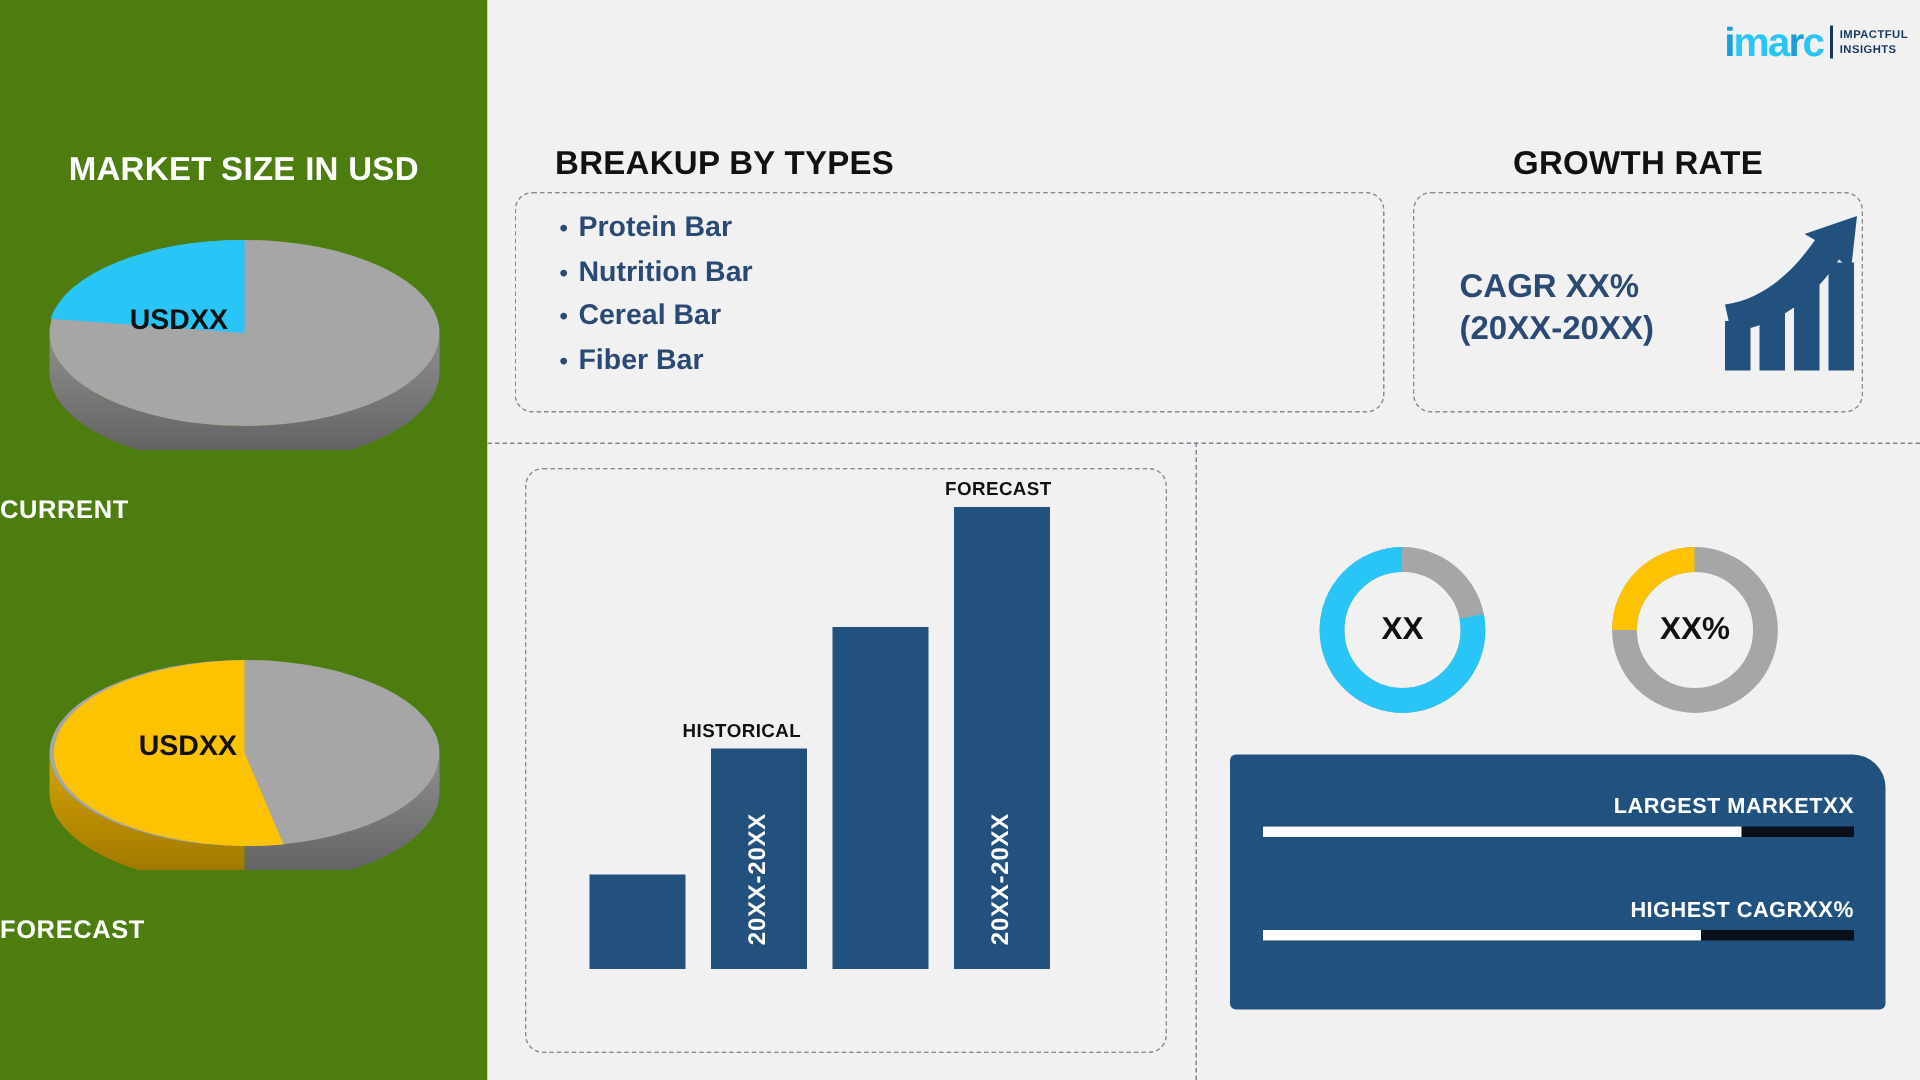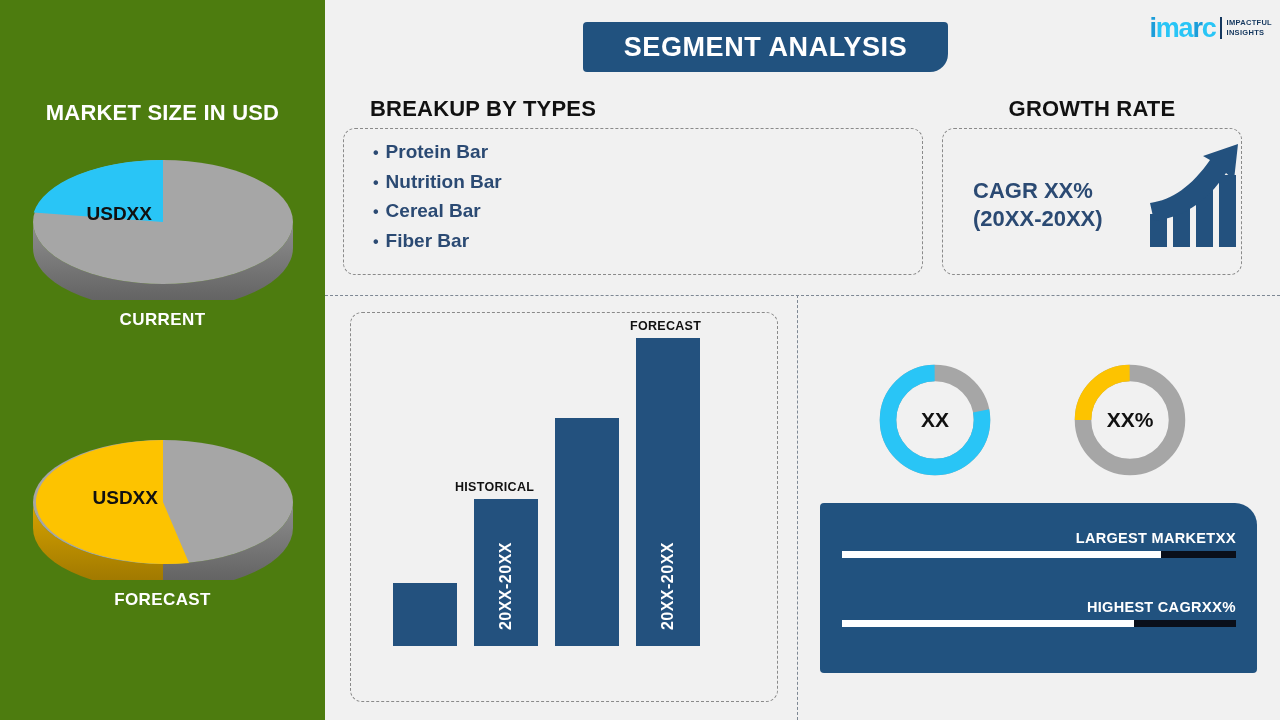--- a/index.html
+++ b/index.html
@@ -38,22 +38,22 @@
     margin: 0 auto;
   }
   .pie-svg { position: absolute; left: 0; top: 0; }
   .pie-label {
     position: absolute;
     font-size: 19px; font-weight: bold;
     color: #111;
     white-space: nowrap;
   }
   .pie-caption {
-    margin-top: 10px;
-    text-align: center;
+    margin-top: 30px;
+    text-align: left;
     color: #ffffff;
     font-size: 17px;
     font-weight: 600;
     letter-spacing: 0.4px;
   }
 
   
   .main {
     position: absolute; left: 325px; top: 0;
     width: 955px; height: 720px;
@@ -308,23 +308,20 @@
           <path d="M 134 72 L 134 10 A 130 62 0 1 0 160 133 Z" fill="#fdc300"></path>
         </svg>
         <div class="pie-label" style="left:64px; top:57px;">USDXX</div>
       </div>
       <div class="pie-caption">FORECAST</div>
     </div>
   </div>
 
   <div class="main">
 
-    <div class="banner">
-      <span class="banner-text">SEGMENT ANALYSIS</span>
-    </div>
 
     <div class="logo">
       <span class="logo-mark"><span class="logo-i">i</span><span class="logo-m">m</span><span class="logo-a">a</span><span class="logo-r">r</span><span class="logo-c">c</span></span>
       <span class="logo-div"></span>
       <span>
         <div class="logo-sub">IMPACTFUL</div>
         <div class="logo-sub">INSIGHTS</div>
       </span>
     </div>
 

